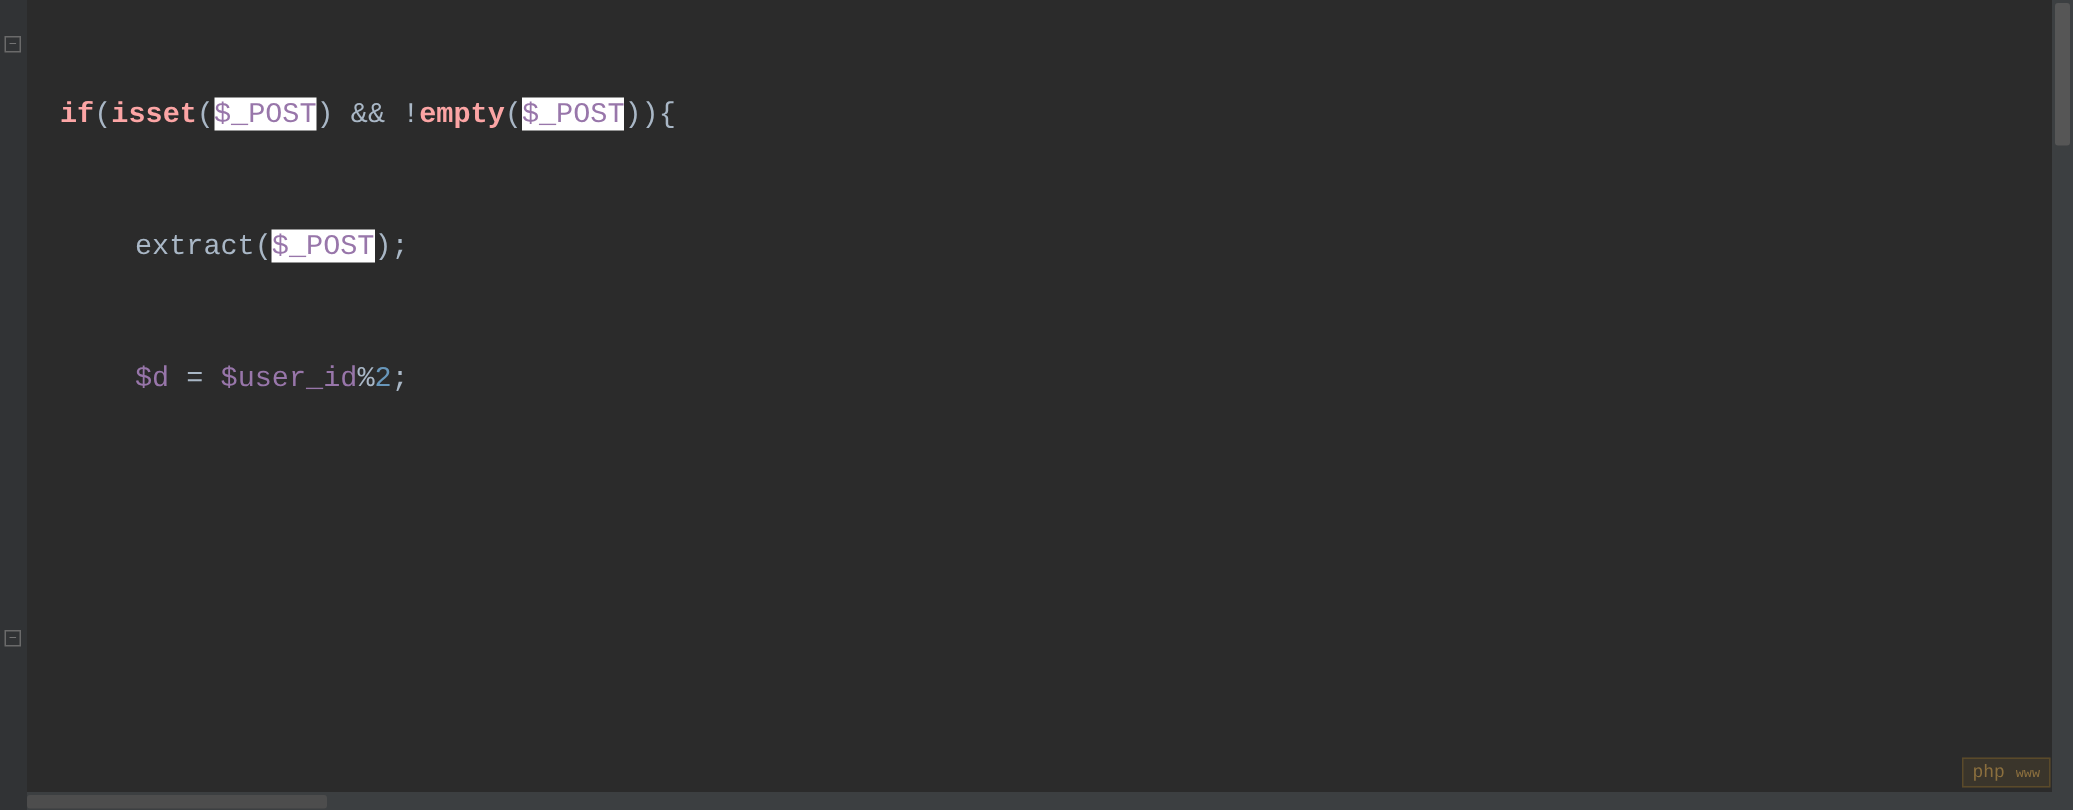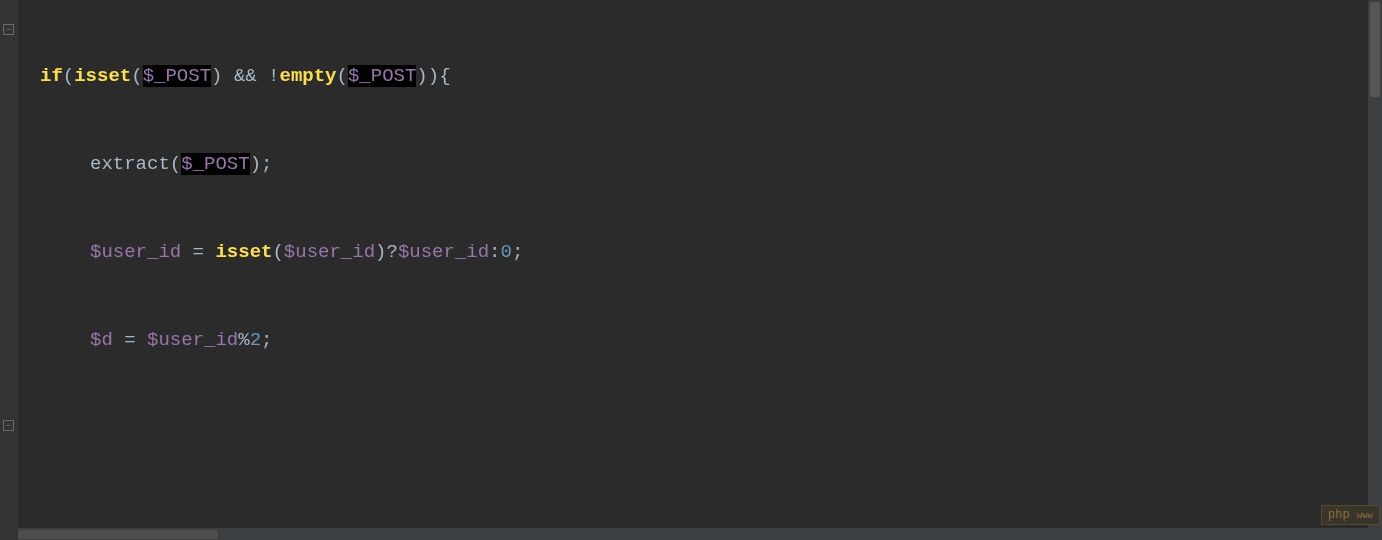--- a/index.html
+++ b/index.html
@@ -54,28 +54,28 @@
       content: '−';
     }
 
     .line {
       display: block;
       padding-left: 18px;
     }
 
     .indent-1 { padding-left: 68px; }
 
-    .keyword { color: #fde047; font-weight: bold; text-align: center; }
+    .keyword { color: #fca5a5; font-weight: bold; text-align: center; }
     .variable { color: #9876aa; }
     .number { color: #6897bb; }
     .paren { color: #a9b7c6; }
     .op { color: #a9b7c6; }
 
     .highlight-yellow {
-      background: #000000;
+      background: #ffffff;
     }
 
     .scrollbar-v {
       position: absolute;
       right: 0;
       top: 0;
       width: 14px;
       height: 100%;
       background: #3c3f41;
     }
@@ -104,41 +104,40 @@
       bottom: 1px;
       left: 0;
       width: 200px;
       height: 9px;
       background: #4d4d4d;
       border-radius: 2px;
     }
 
     .watermark2 {
       position: absolute;
-      right: 2px;
+      right: 15px;
       bottom: 15px;
       font-size: 12px;
       color: #8b6f3e;
       background: #3a352b;
       padding: 2px 6px;
       border: 1px solid #5a4a2a;
     }
   </style>
 </head>
 <body>
 
 <div class="gutter">
   <div class="fold-marker" style="top:24px"></div>
   <div class="fold-marker" style="top:420px"></div>
 </div>
 
 <div class="code-area">
 <span class="line"><span class="keyword">if</span><span class="paren">(</span><span class="keyword">isset</span><span class="paren">(</span><span class="variable highlight-yellow">$_POST</span><span class="paren">)</span> <span class="op">&amp;&amp;</span> <span class="op">!</span><span class="keyword">empty</span><span class="paren">(</span><span class="variable highlight-yellow">$_POST</span><span class="paren">))</span><span class="paren">{</span></span>
 <span class="line indent-1"><span>extract</span><span class="paren">(</span><span class="variable highlight-yellow">$_POST</span><span class="paren">)</span><span>;</span></span>
-<span class="line indent-1"><span class="variable">$user_id</span><span> = </span><span class="keyword">isset</span><span class="paren">(</span><span class="variable">$user_id</span><span class="paren">)</span><span>?</span><span class="variable">$user_id</span><span>:</span><span class="number">0</span><span>;</span></span>
 <span class="line indent-1"><span class="variable">$d</span><span> = </span><span class="variable">$user_id</span><span>%</span><span class="number">2</span><span>;</span></span>
 
 
 
 
 
 
 </div>
 
 <div class="scrollbar-v">

